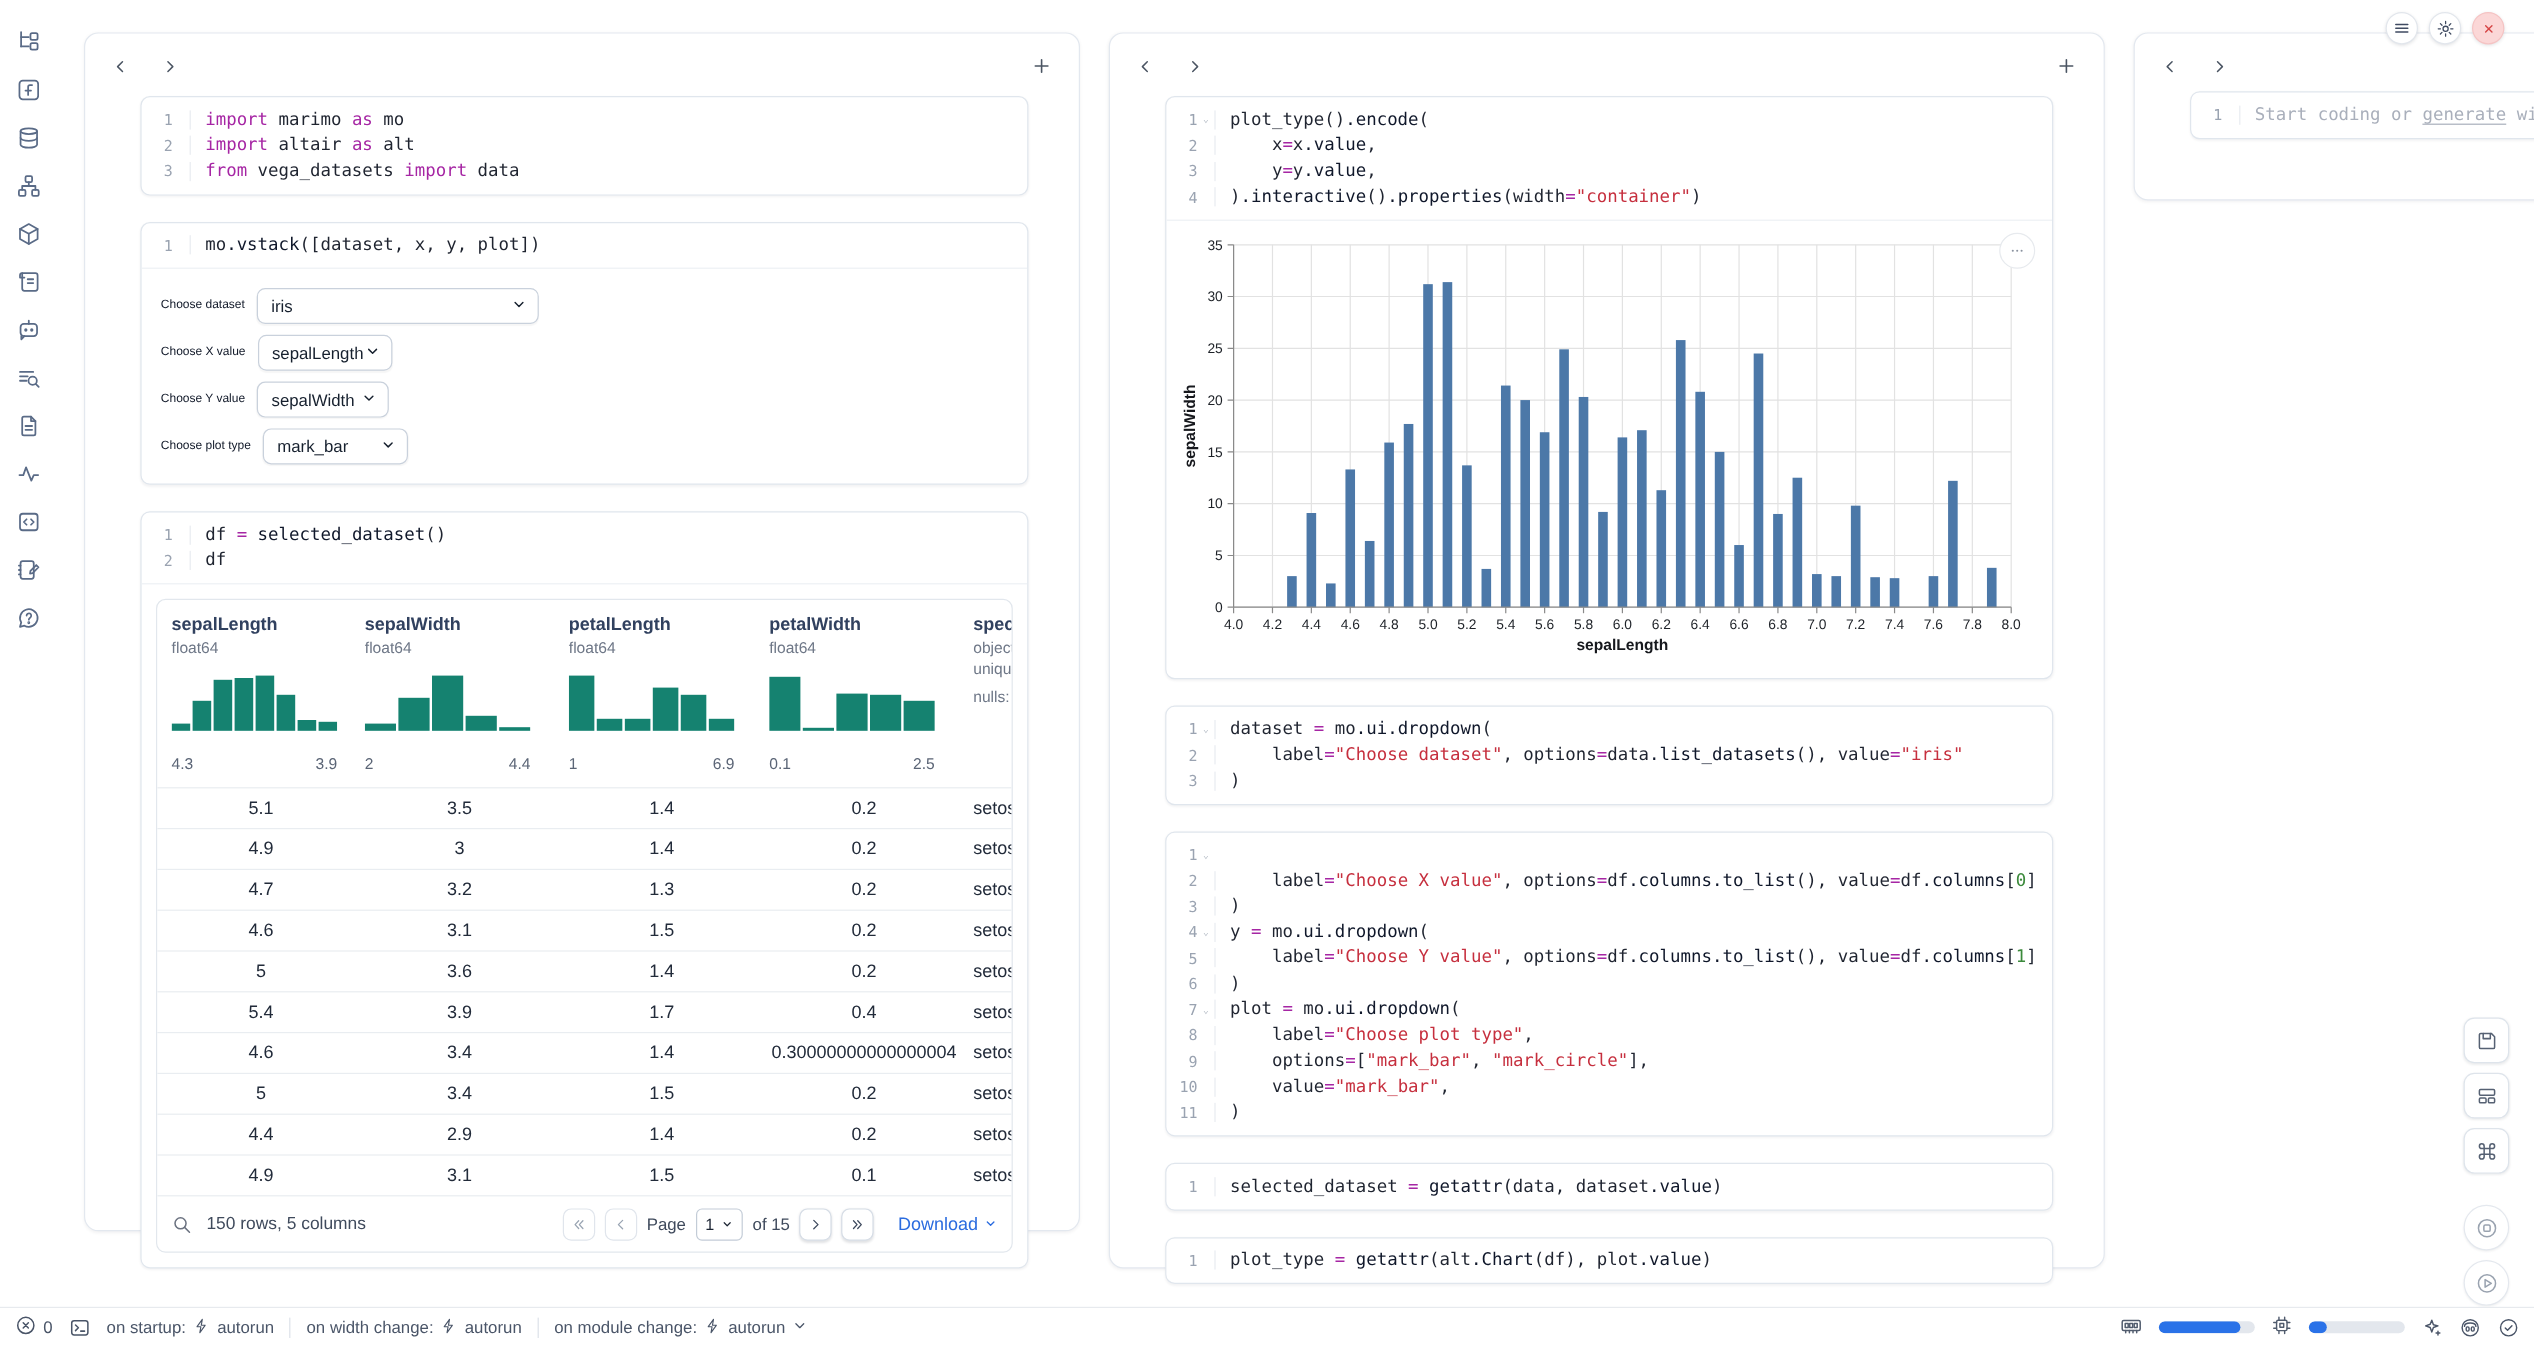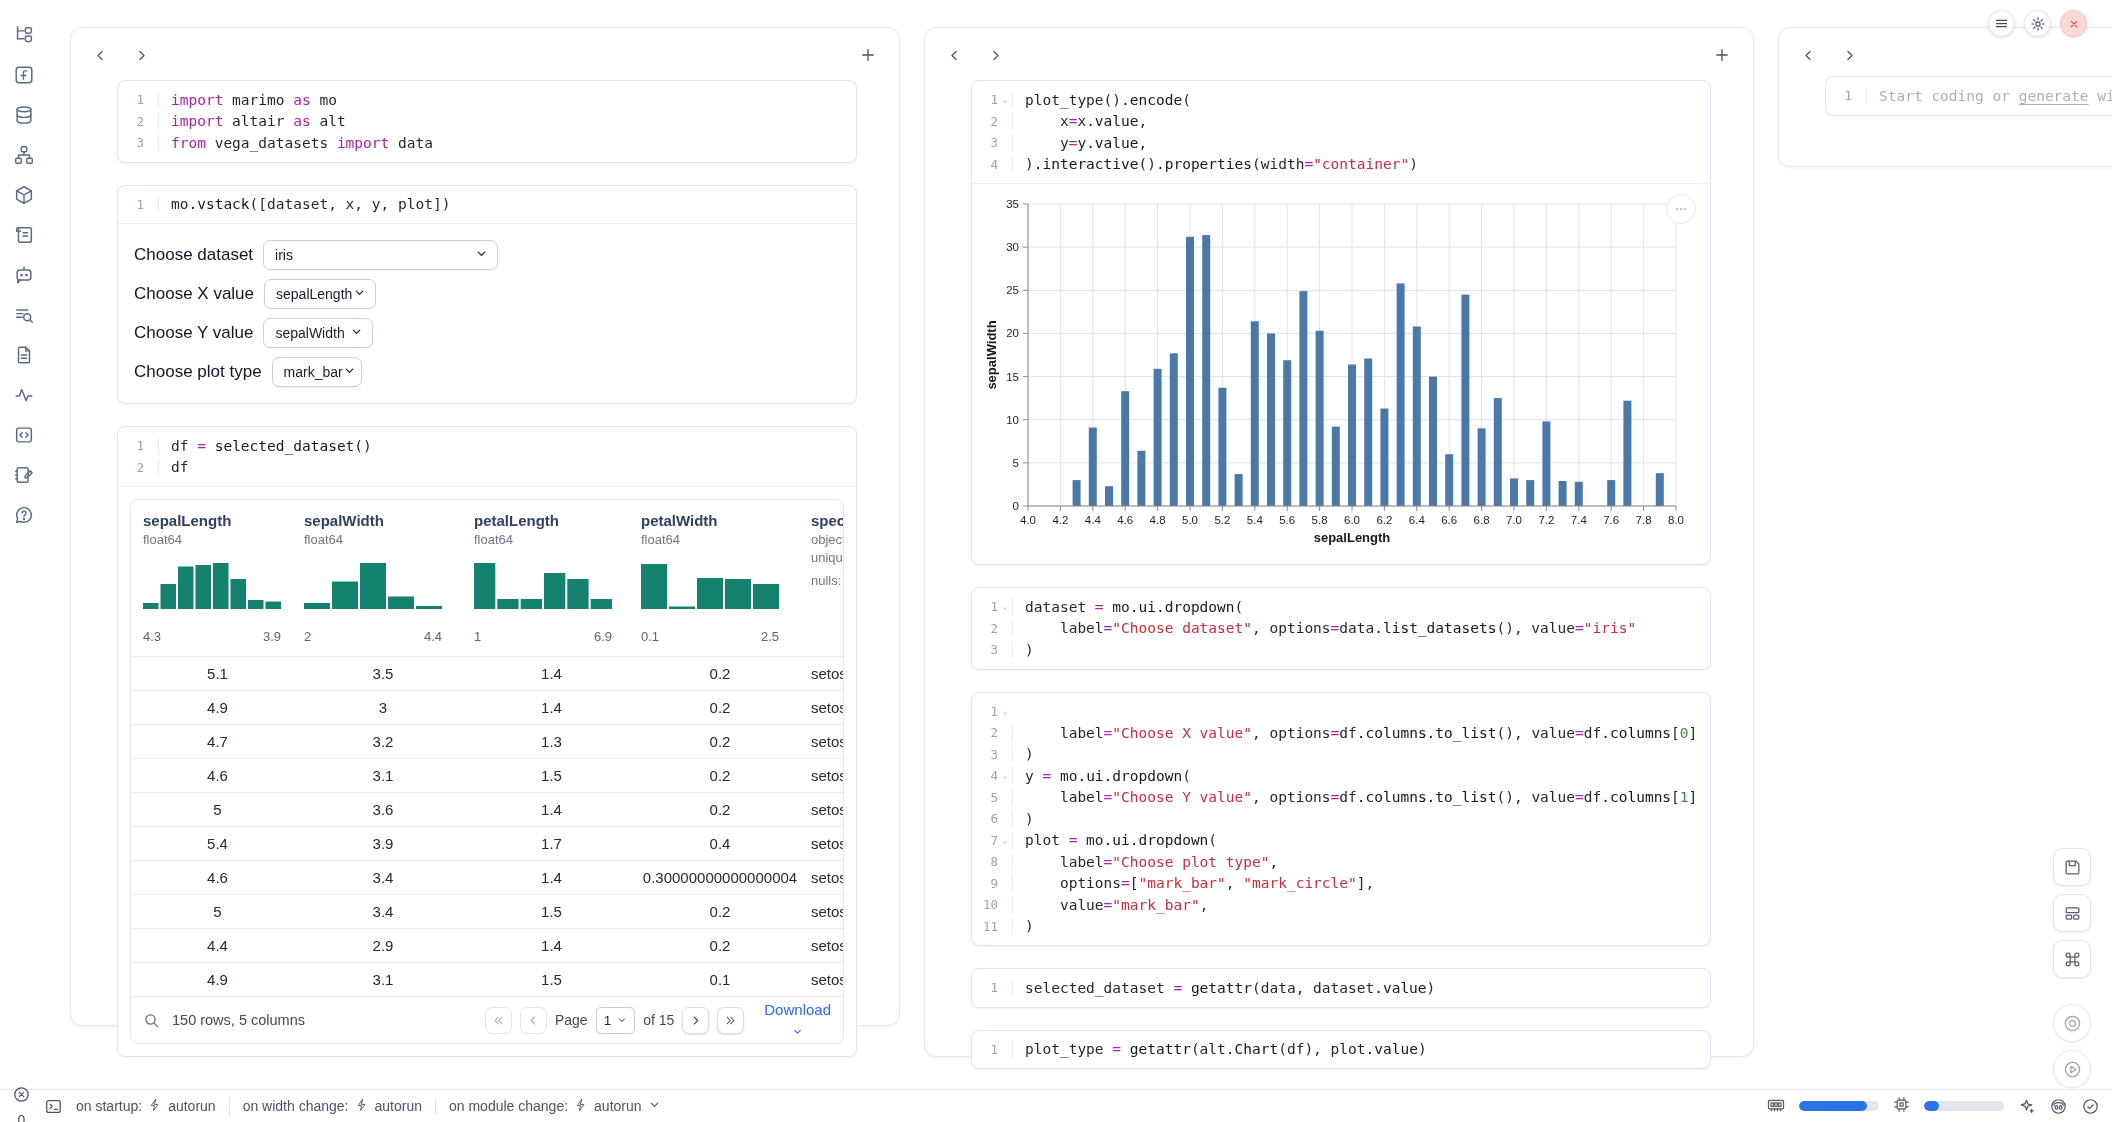--- a/index.html
+++ b/index.html
@@ -1,18 +1,18 @@
 <!DOCTYPE html>
 <html><head>
 <meta charset="utf-8">
 <style>
   html,body{margin:0;padding:0;}
   body{width:2112px;height:1122px;position:relative;overflow:hidden;background:#ffffff;
        font-family:"Liberation Sans",sans-serif;color:#1f2430;}
-  button{font-family:inherit;cursor:pointer;flex-direction:column;}
+  button{font-family:inherit;cursor:pointer;}
 
   
   .sidebar{position:absolute;left:0;top:0;width:47px;height:1089px;display:flex;flex-direction:column;
            align-items:center;padding-top:22px;gap:14px;box-sizing:border-box;}
   .sb-btn{width:26px;height:26px;border:none;background:transparent;color:#5a6b87;padding:0;
           display:grid;place-items:center;border-radius:6px;}
 
   
   .panel{position:absolute;background:#fff;border:1px solid #e3e8ef;border-radius:12px;
          box-shadow:0 1px 3px rgba(16,24,40,.06);box-sizing:border-box;}
@@ -35,21 +35,21 @@
   .cx{border-left:1px solid #e8ebf0;padding-left:12px;flex:1;white-space:pre;}
   .cx span{white-space:pre;}
   .tk-kw{color:#a626a4;} .tk-op{color:#a626a4;} .tk-fn{color:#0f172a;}
   .tk-str{color:#c62f3e;} .tk-num{color:#3c8a3c;} .tk-t{color:#1f2430;}
   .cell-output{border-top:1px solid #edf0f4;}
 
   
   .controls-out{padding:15px 16px 16px;}
   .ctl-row{display:flex;align-items:center;gap:10px;height:31px;margin-bottom:8px;}
   .ctl-row:last-child{margin-bottom:0;}
-  .ctl-label{font-size:17px;color:#101828;}
+  .ctl-label{font-size:10px;color:#101828;}
   .select{height:30px;box-sizing:border-box;border:1px solid #c9d1dc;border-radius:7px;background:#fff;
           display:inline-flex;align-items:center;justify-content:space-between;padding:0 9px 0 11px;
           font-size:14px;color:#16202e;box-shadow:0 1px 1px rgba(0,0,0,.04);}
 
   
   .table-wrap{margin:12px;border:1px solid #e2e7ed;border-radius:8px;overflow:hidden;}
   #df-head,.trow{display:grid;grid-template-columns:161px 170px 167px 170px 1fr;}
   .th{padding:12px 0 10px 12px;overflow:hidden;}
   .th-name{font-weight:bold;font-size:15px;color:#31415f;white-space:nowrap;}
   .th-type{font-size:13px;color:#6e7787;margin-top:3px;}
@@ -273,21 +273,21 @@
             <span class="ctl-label">Choose Y value</span>
             <div class="select" style="width:110px">
               <span>sepalWidth</span>
               <span><svg viewBox="0 0 24 24" width="13" height="13" fill="none" stroke="currentColor" stroke-width="2.2" stroke-linecap="round" stroke-linejoin="round">
                   <path d="M6 9.5l6 6 6-6"></path>
                 </svg></span>
             </div>
           </div>
           <div class="ctl-row">
             <span class="ctl-label">Choose plot type</span>
-            <div class="select" style="width:90px">
+            <div class="select" style="width:121px">
               <span>mark_bar</span>
               <span><svg viewBox="0 0 24 24" width="13" height="13" fill="none" stroke="currentColor" stroke-width="2.2" stroke-linecap="round" stroke-linejoin="round">
                   <path d="M6 9.5l6 6 6-6"></path>
                 </svg></span>
             </div>
           </div>
         </div>
     </div>
     <div class="cell">
       <div class="code-area">

